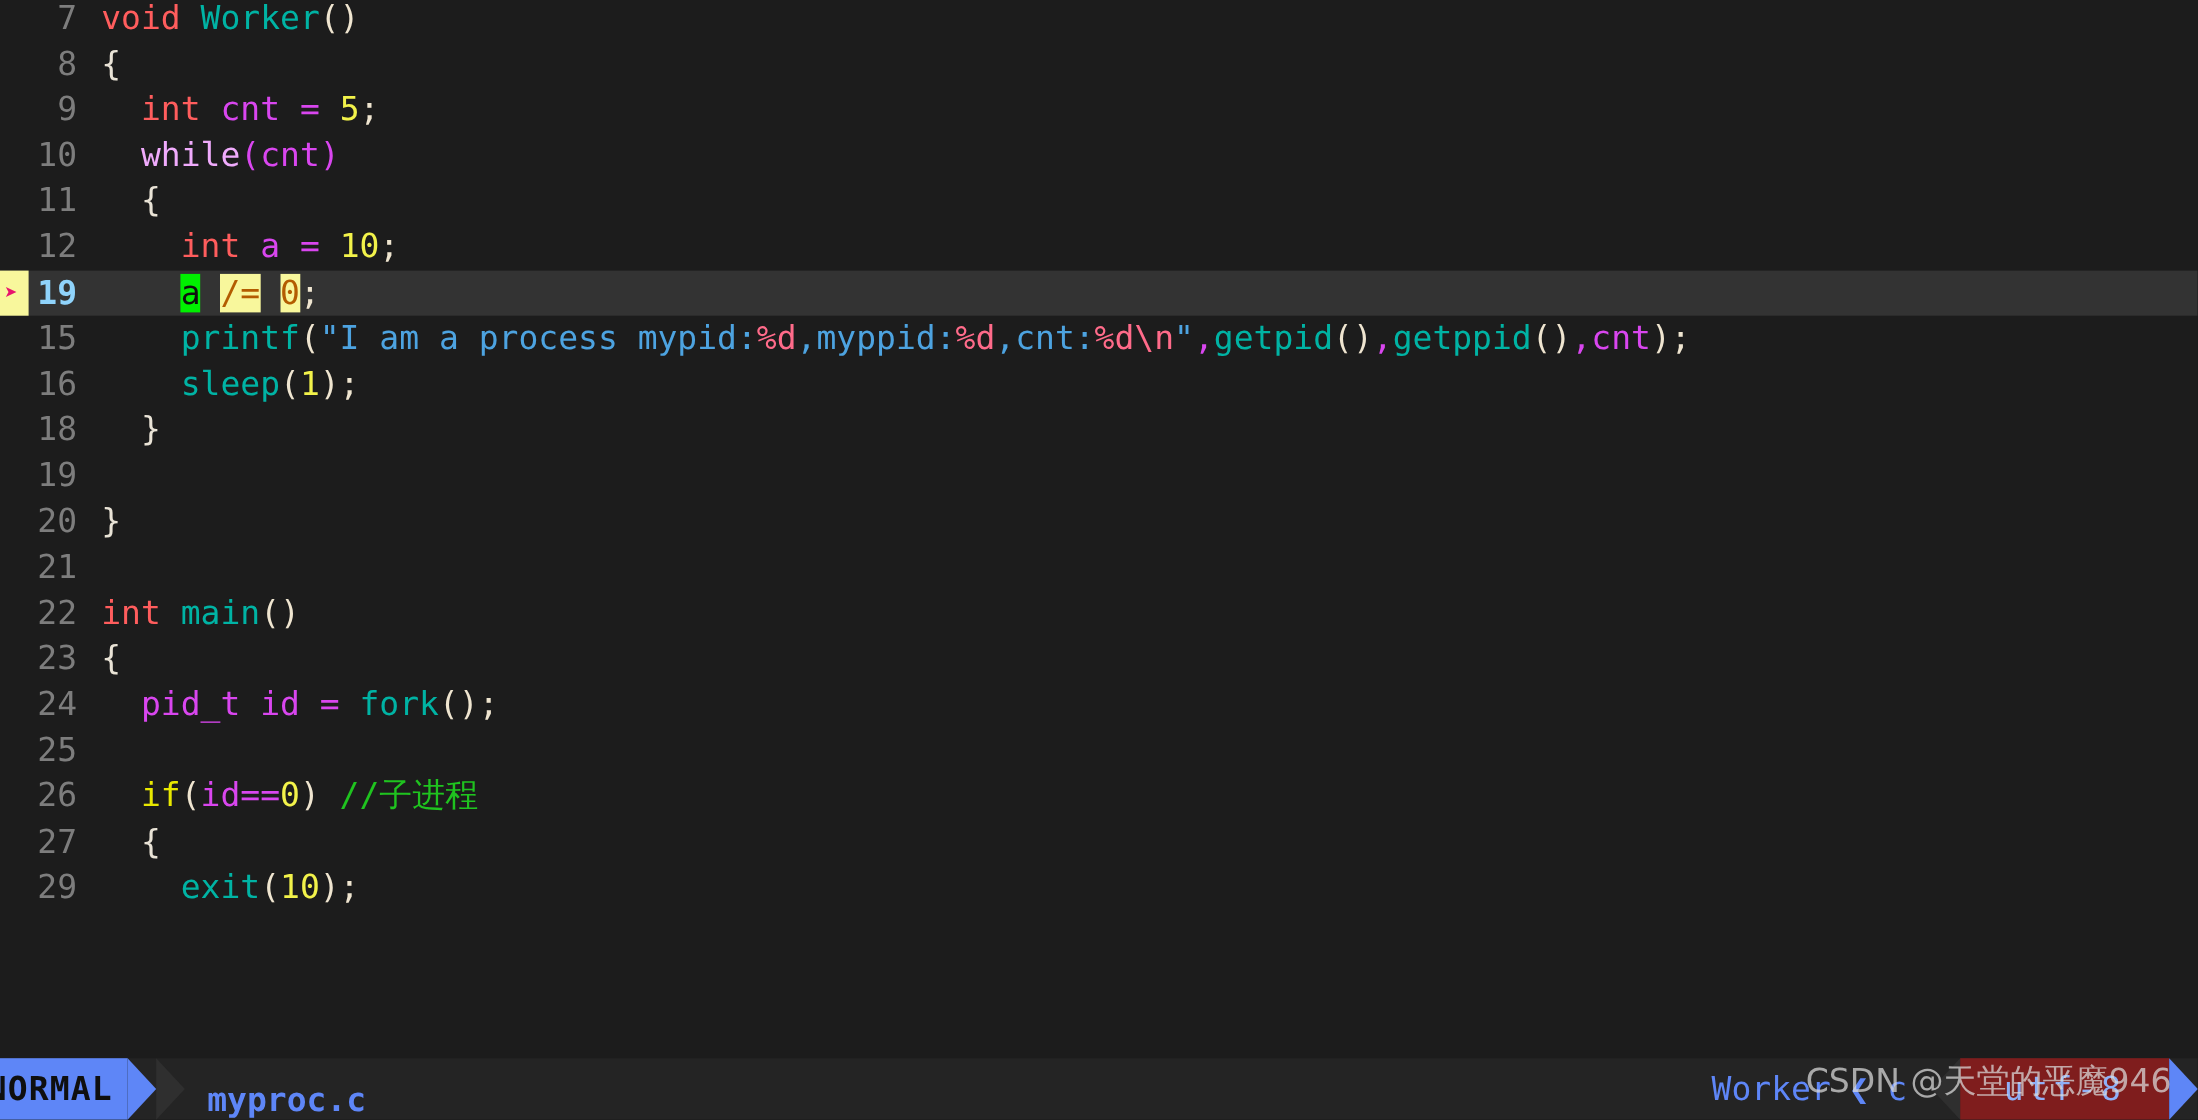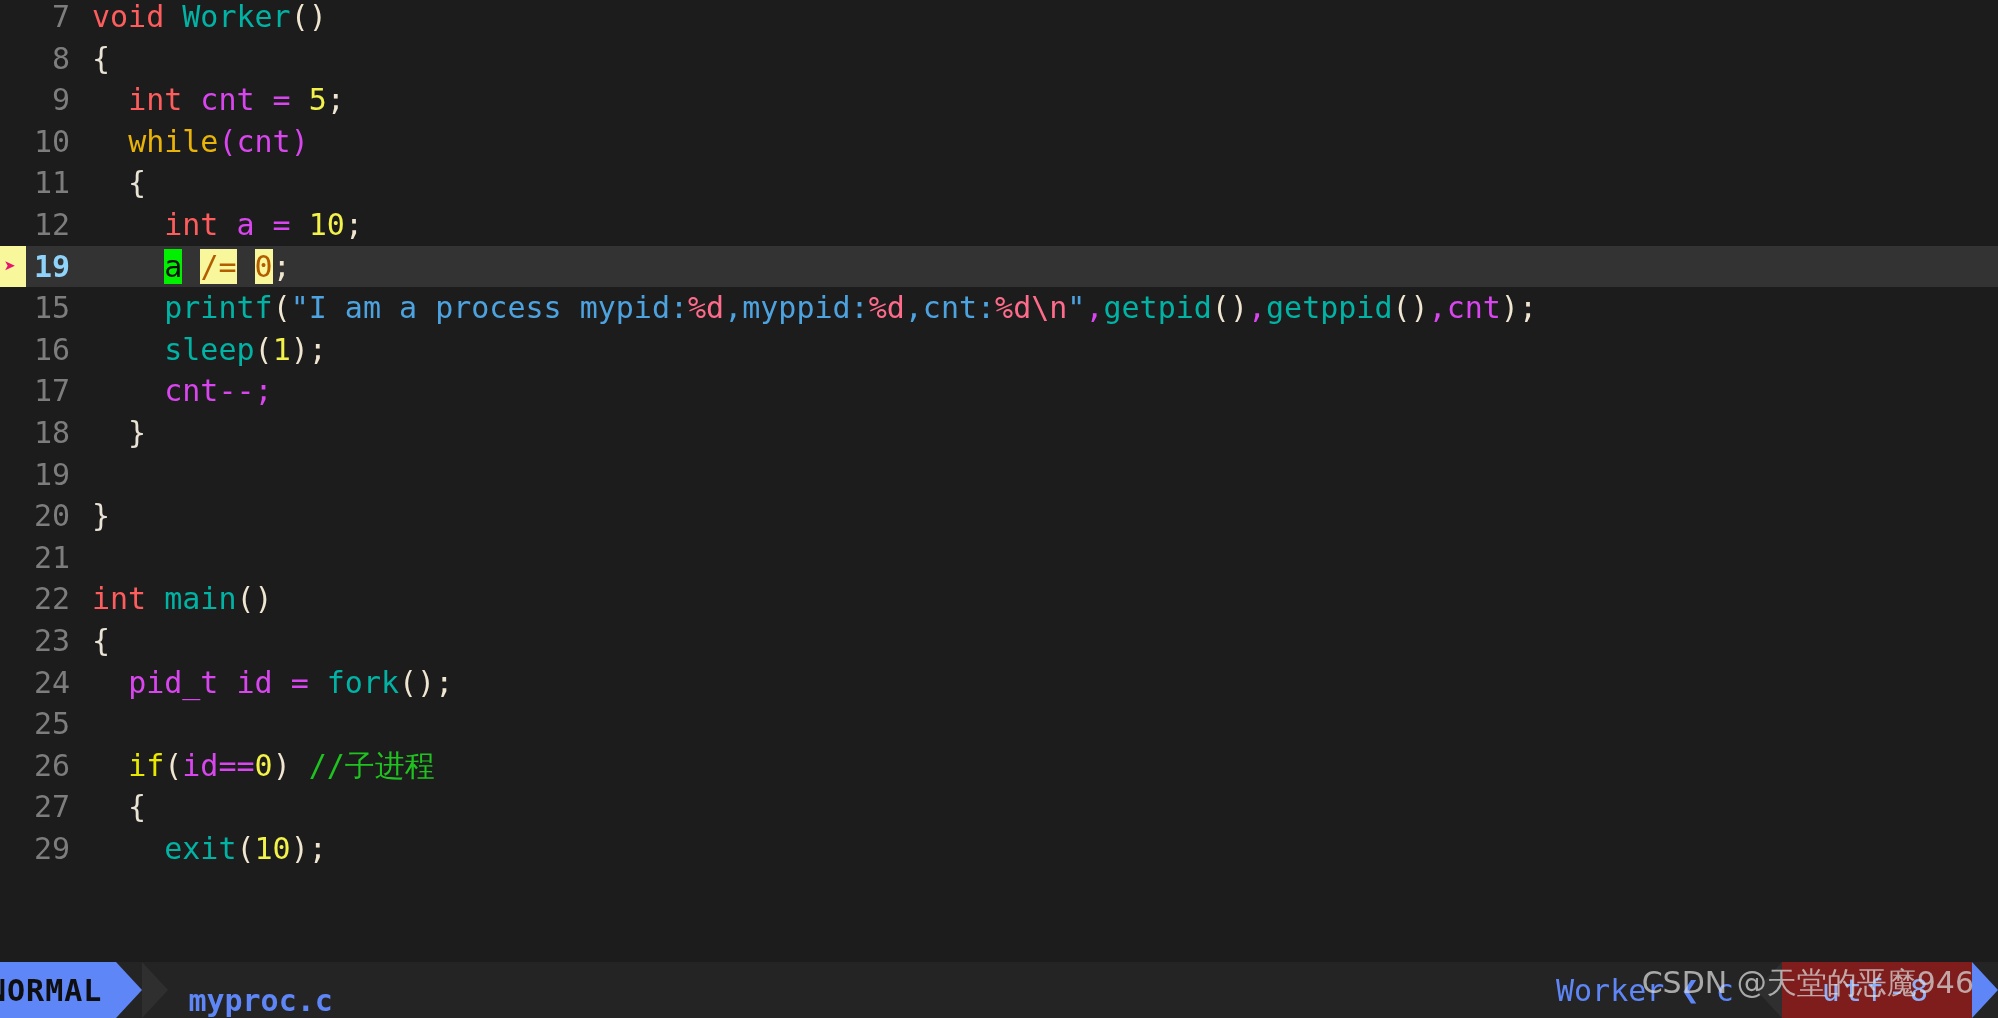--- a/index.html
+++ b/index.html
@@ -57,21 +57,21 @@
     text-align:right;
     color:#7d7d7d;
     font-size:30px;
     padding-right:0px;
   }
   .gutter-gap { flex:0 0 22px; }
   .code { flex:1 1 auto; }
 
   
   .kw      { color:#ff5d5d; }            
-  .kw2     { color:#eab308; }            
+  .kw2     { color:#f0abfc; }            
   .kwy     { color:#e8e800; }            
   .fn      { color:#00b3a4; }
   .punc    { color:#efe5d0; }
   .plain   { color:#d946ef; }
   .num     { color:#f2f24a; }
   .str     { color:#4da3e0; }
   .esc     { color:#ff6b8a; }
   .cmt     { color:#1fc31f; }
   .brace   { color:#e9e3d6; }
 
@@ -222,26 +222,20 @@
       <span class="code"><span class="plain">    </span><span class="fn">printf</span><span class="punc">(</span><span class="str">"I am a process mypid:</span><span class="esc">%d</span><span class="str">,myppid:</span><span class="esc">%d</span><span class="str">,cnt:</span><span class="esc">%d</span><span class="esc">\n</span><span class="str">"</span><span class="plain">,</span><span class="fn">getpid</span><span class="punc">()</span><span class="plain">,</span><span class="fn">getppid</span><span class="punc">()</span><span class="plain">,</span><span class="plain">cnt</span><span class="punc">);</span></span>
     </div>
 
     <div class="line">
       <span class="signcol"></span>
       <span class="lnum">16</span>
       <span class="gutter-gap"></span>
       <span class="code"><span class="plain">    </span><span class="fn">sleep</span><span class="punc">(</span><span class="num">1</span><span class="punc">);</span></span>
     </div>
 
-    <div class="line">
-      <span class="signcol"></span>
-      <span class="lnum">17</span>
-      <span class="gutter-gap"></span>
-      <span class="code plain">    cnt--;</span>
-    </div>
 
     <div class="line">
       <span class="signcol"></span>
       <span class="lnum">18</span>
       <span class="gutter-gap"></span>
       <span class="code brace">  }</span>
     </div>
 
     <div class="line">
       <span class="signcol"></span>

